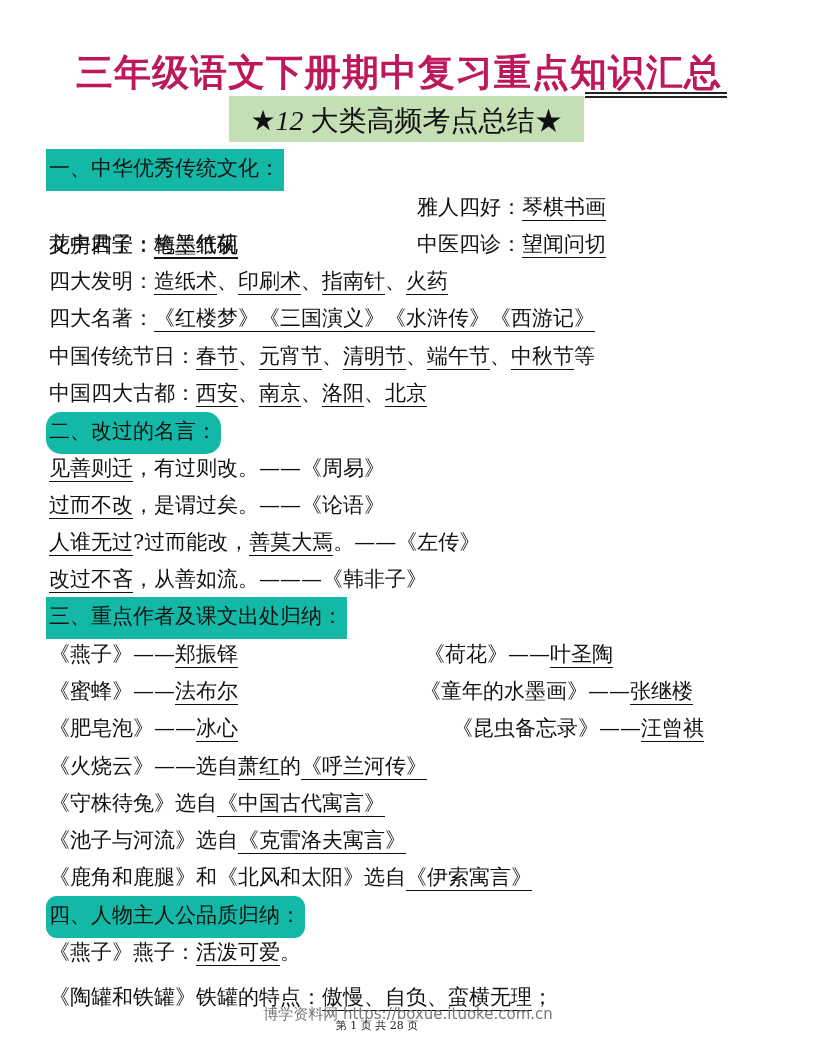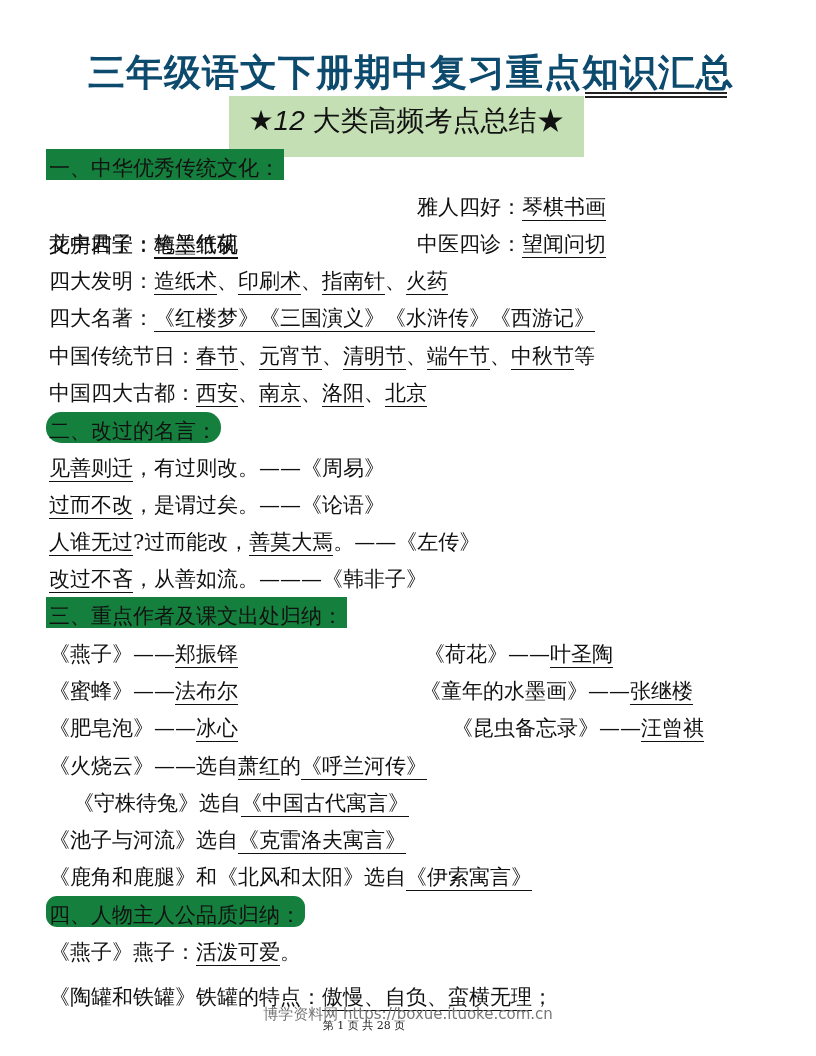--- a/index.html
+++ b/index.html
@@ -2,54 +2,54 @@
 <html><head>
   <meta charset="utf-8">
   <style>
     html, body { margin: 0; padding: 0; background: #ffffff; }
     body {
       width: 816px; height: 1056px; position: relative; overflow: hidden;
       font-family: "DejaVu Serif", "Liberation Serif", serif;
       color: #111;
     }
     .title {
-      position: absolute; left: 88px; top: 50px; width: 640px;
+      position: absolute; left: 76px; top: 50px; width: 640px;
       font-family: "DejaVu Sans", "Liberation Sans", sans-serif;
       font-weight: bold; font-size: 37px; letter-spacing: 1px;
-      white-space: nowrap; line-height: 46px; color: #0c4a6e;
+      white-space: nowrap; line-height: 46px; color: #be185d;
     }
     .title-rule {
       position: absolute; left: 585px; top: 92px; width: 142px; height: 6px;
       border-top: 2px solid #222; border-bottom: 2px solid #222;
       box-sizing: border-box;
     }
     .subtitle {
-      position: absolute; left: 229px; top: 96px; width: 355px; height: 61px;
+      position: absolute; left: 229px; top: 96px; width: 355px; height: 46px;
       background: #c5dfb4; text-align: center;
-      font-family: Liberation Sans, sans-serif;
+      font-family: Liberation Serif, serif;
       font-size: 28px; line-height: 50px; color: #111; white-space: nowrap;
     }
     .subtitle .num { font-style: italic; }
     .line {
       position: absolute; left: 49px; font-size: 21px; line-height: 34px;
       white-space: nowrap; color: #111;
     }
     .heading {
-      position: absolute; left: 46px; height: 31px; background: #15803d;
+      position: absolute; left: 46px; height: 42px; background: #14b8a6;
       font-size: 21px; line-height: 38px; padding: 0 4px 0 3px;
       white-space: nowrap; box-sizing: border-box;
     }
     .u { border-bottom: 1.5px solid #111; padding-bottom: 1px; }
     .footer {
       position: absolute; left: 0; width: 816px; top: 1005px; text-align: center;
       font-family: "DejaVu Sans", "Liberation Sans", sans-serif;
       font-size: 15px; color: #777;
     }
     .pageno {
-      position: absolute; left: 0; width: 728px; top: 1018px; text-align: center;
+      position: absolute; left: 13px; width: 728px; top: 1018px; text-align: center;
       font-size: 11px; color: #222;
     }
   </style>
 </head>
 <body>
 
 <div>
 
   <div class="title">三年级语文下册期中复习重点知识汇总</div>
   <div class="title-rule"></div>
@@ -117,21 +117,21 @@
   <div class="line" style="top:711px;">
     <span>《肥皂泡》——</span><span class="u">冰心</span>
   </div>
   <div class="line" style="top:711px; left:420px;margin-left:32px;">
     <span>《昆虫备忘录》——</span><span class="u">汪曾祺</span>
   </div>
 
   <div class="line" style="top:749px;">
     <span>《火烧云》——选自</span><span class="u">萧红</span><span>的</span><span class="u">《呼兰河传》 </span>
   </div>
-  <div class="line" style="top:786px;margin-left:24px;">
+  <div class="line" style="top:786px;">
     <span>《守株待兔》选自</span><span class="u">《中国古代寓言》 </span>
   </div>
   <div class="line" style="top:823px;text-align:right;">
     <span>《池子与河流》选自</span><span class="u">《克雷洛夫寓言》 </span>
   </div>
   <div class="line" style="top:860px;">
     <span>《鹿角和鹿腿》和《北风和太阳》选自</span><span class="u">《伊索寓言》 </span>
   </div>
 
   <div class="heading" style="top:896px;border-radius:11px;">四、人物主人公品质归纳：</div>

